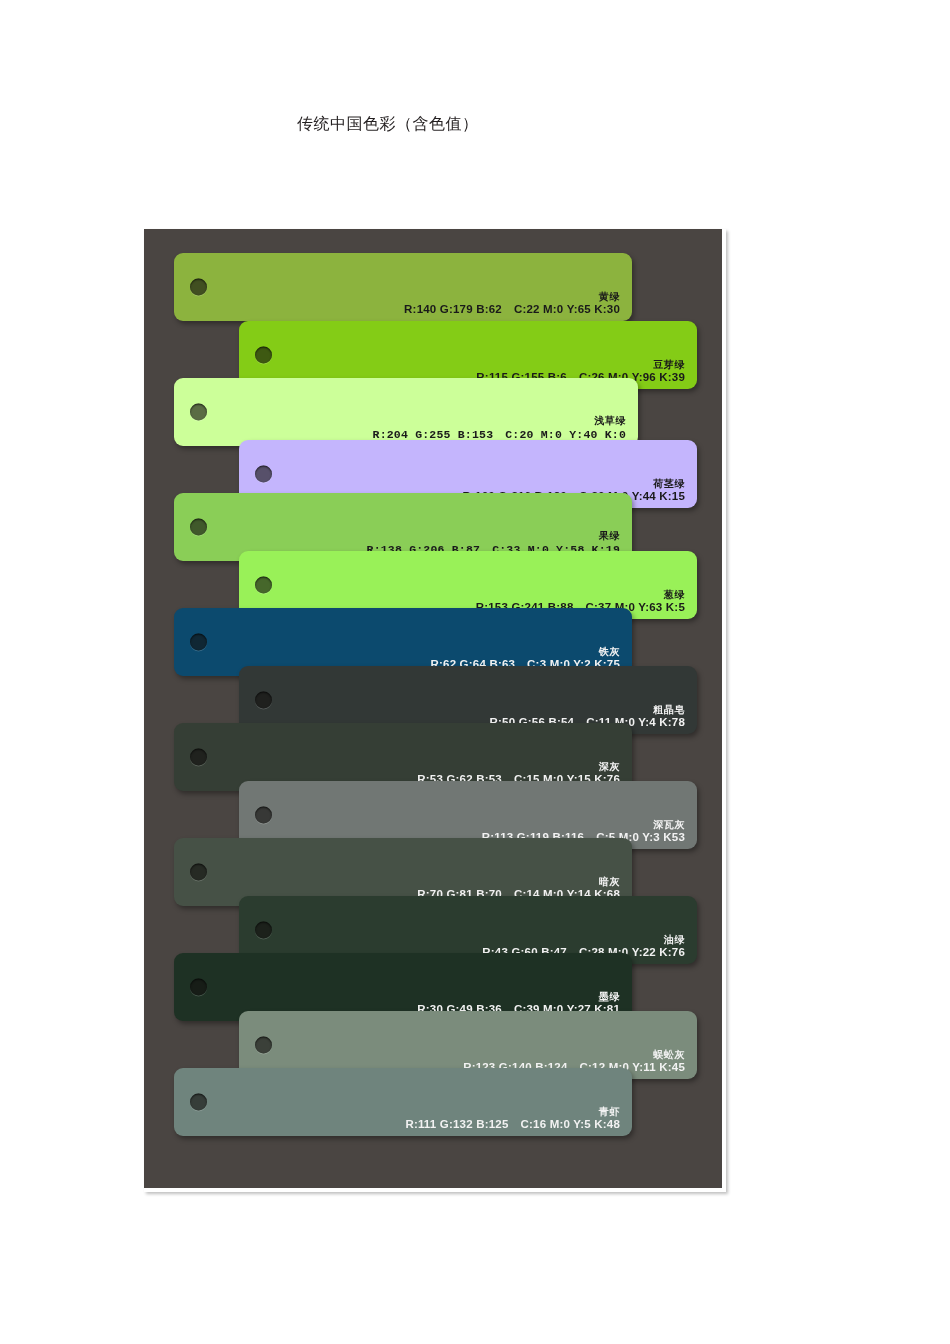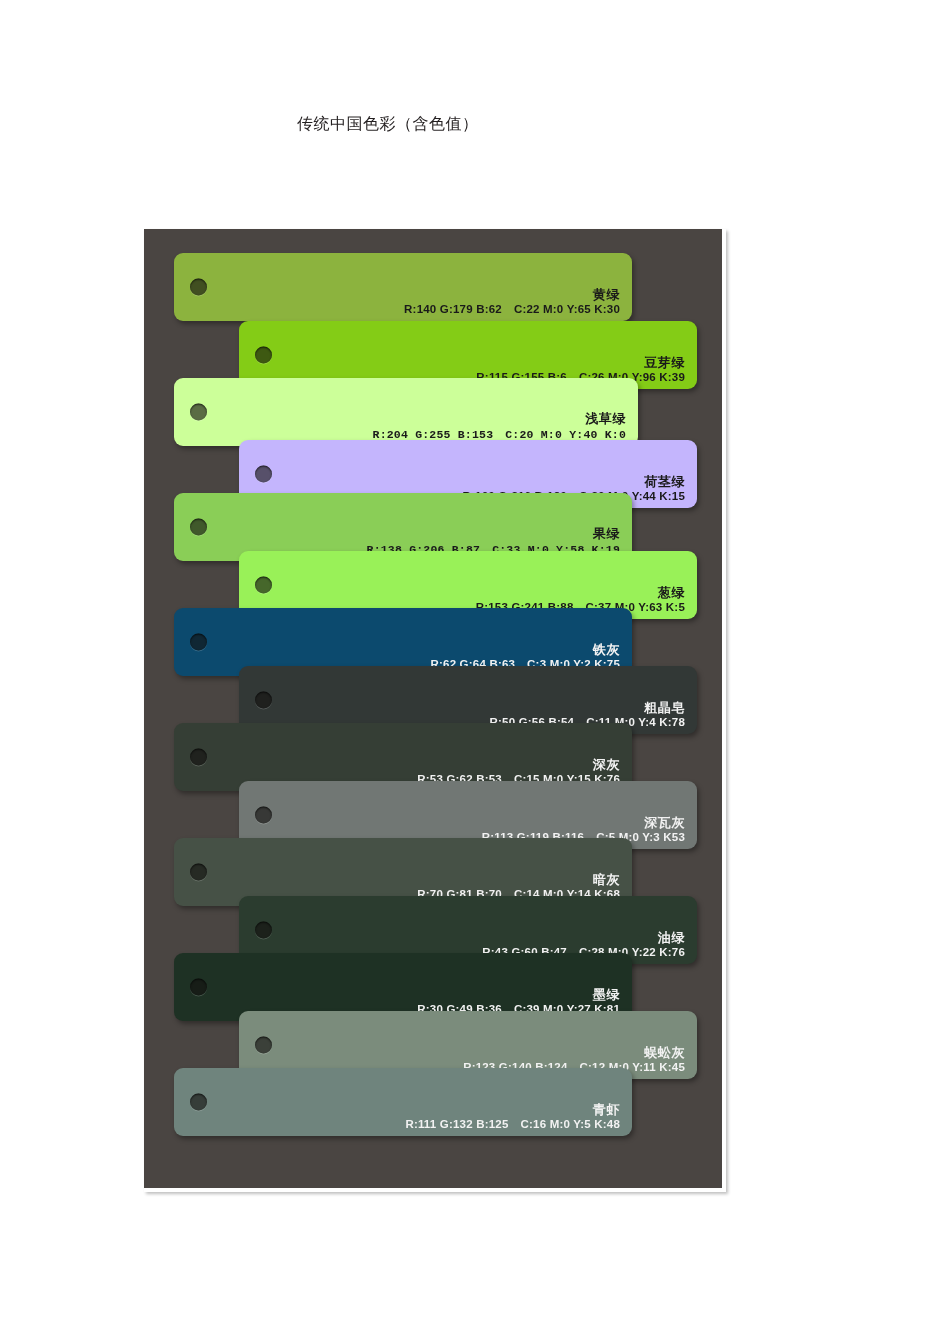--- a/index.html
+++ b/index.html
@@ -56,21 +56,21 @@
     box-shadow: inset 0 1px 2px rgba(0,0,0,0.7), 0 1px 0 rgba(255,255,255,0.18);
   }
   .chip .labels {
     position: absolute;
     right: 12px;
     bottom: 4px;
     text-align: right;
     line-height: 1.18;
   }
   .chip .cname {
-    font-size: 13px;
+    font-size: 10px;
     font-weight: bold;
     letter-spacing: 0.6px;
     display: block;
     margin-bottom: 1px;
   }
   .chip .cvals {
     font-size: 11.5px;
     font-weight: bold;
     letter-spacing: 0.2px;
     display: block;

